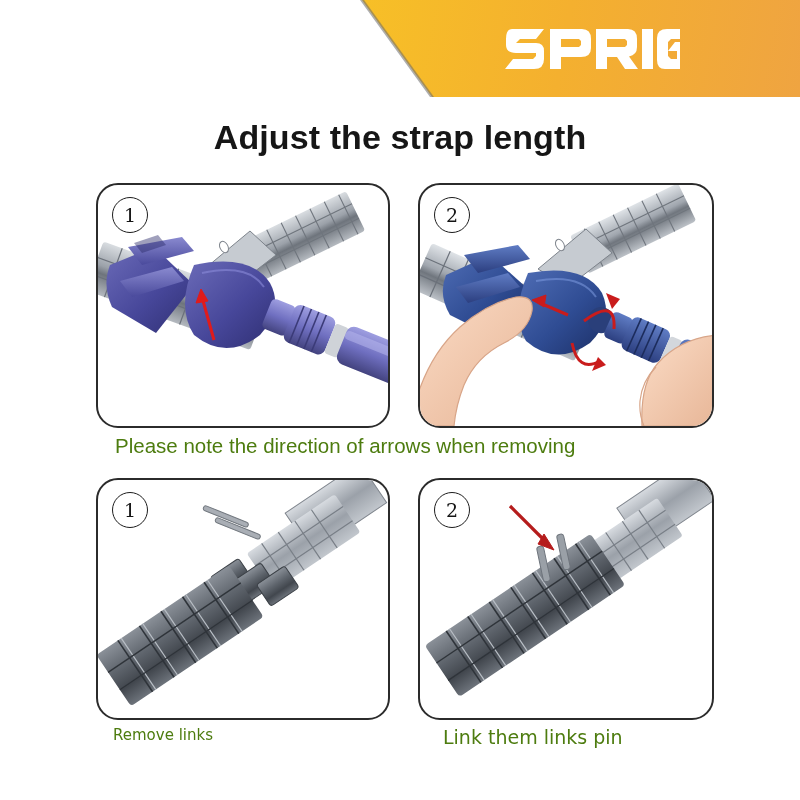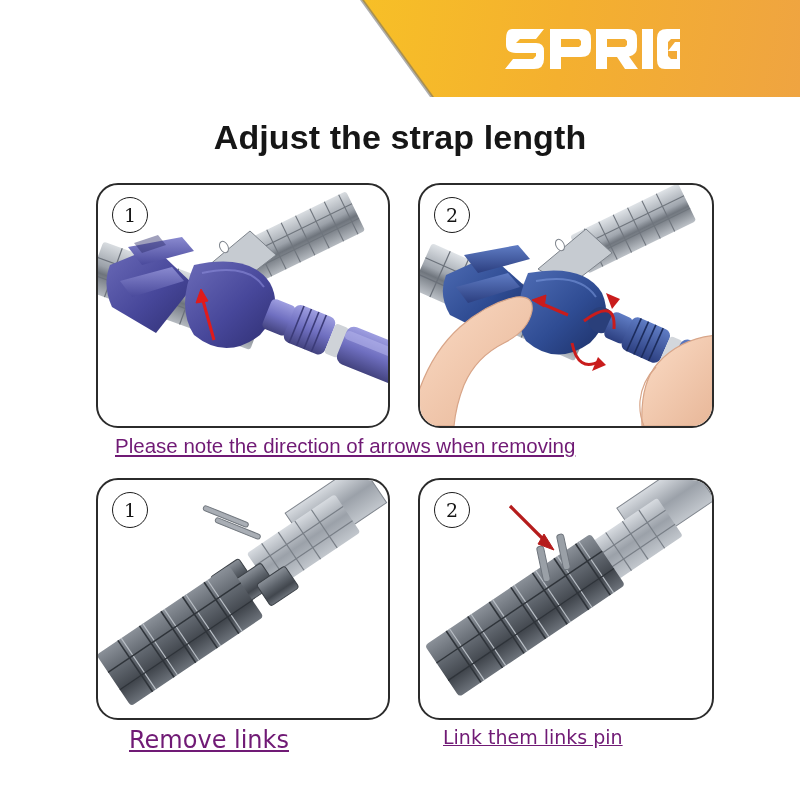--- a/index.html
+++ b/index.html
@@ -58,26 +58,25 @@
     font-size:19px;color:#141414;
     font-family:"DejaVu Serif", serif;
     z-index:5;background:rgba(255,255,255,.0);
   }
 
   .art{position:absolute;left:0;top:0;width:100%;height:100%;}
 
   
   .caption{
     position:absolute;
-    font-size:20.5px;color:#701a75;
+    font-size:20.5px;color:#4d7c0f;
     white-space:nowrap;
-    text-decoration:underline;
   }
   .cap-mid{left:115px;top:434px;}
-  .cap-bl{left:113px;top:726px;font-family:"DejaVu Sans",sans-serif;font-size:24px;margin-left:16px;}
+  .cap-bl{left:113px;top:726px;font-family:"DejaVu Sans",sans-serif;font-size:15px;}
   .cap-br{left:443px;top:726px;font-family:"DejaVu Sans",sans-serif;font-size:19px;}
 </style>
 </head>
 <body>
 
 <div class="banner">
   <div class="banner-shape"></div>
   <div class="banner-edge"></div>
 
   <svg class="logo" viewBox="0 0 350 96">

